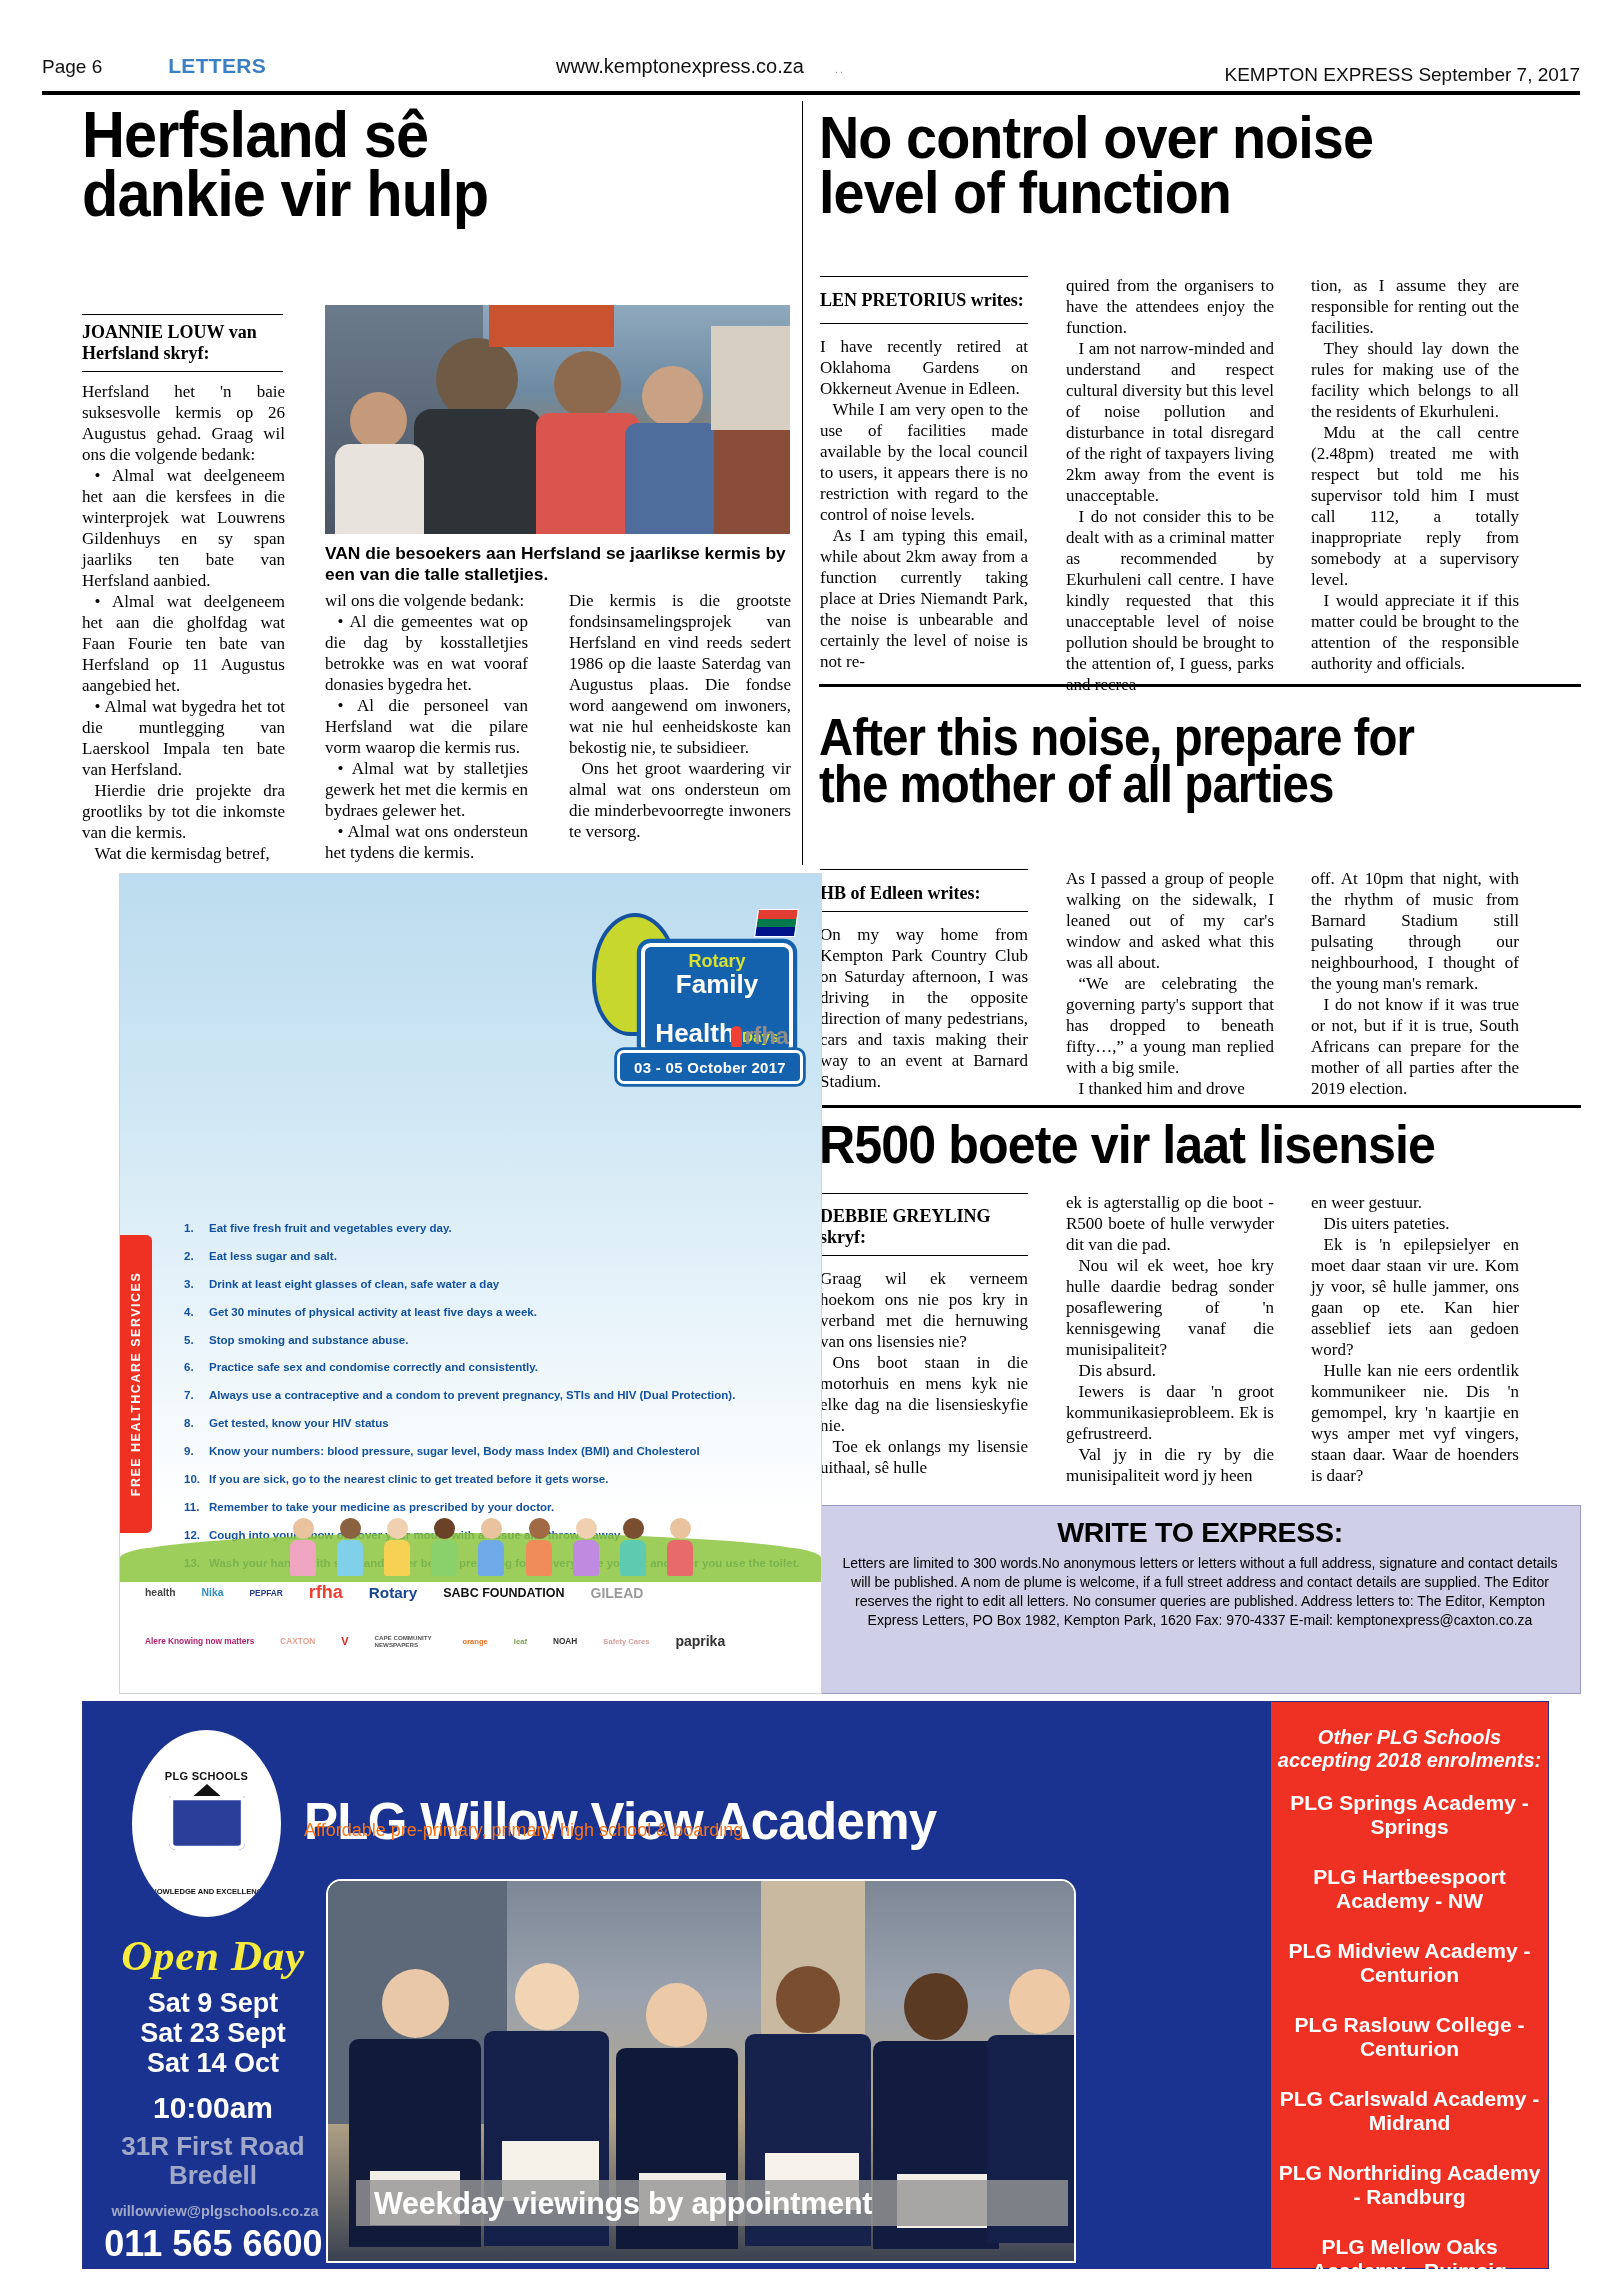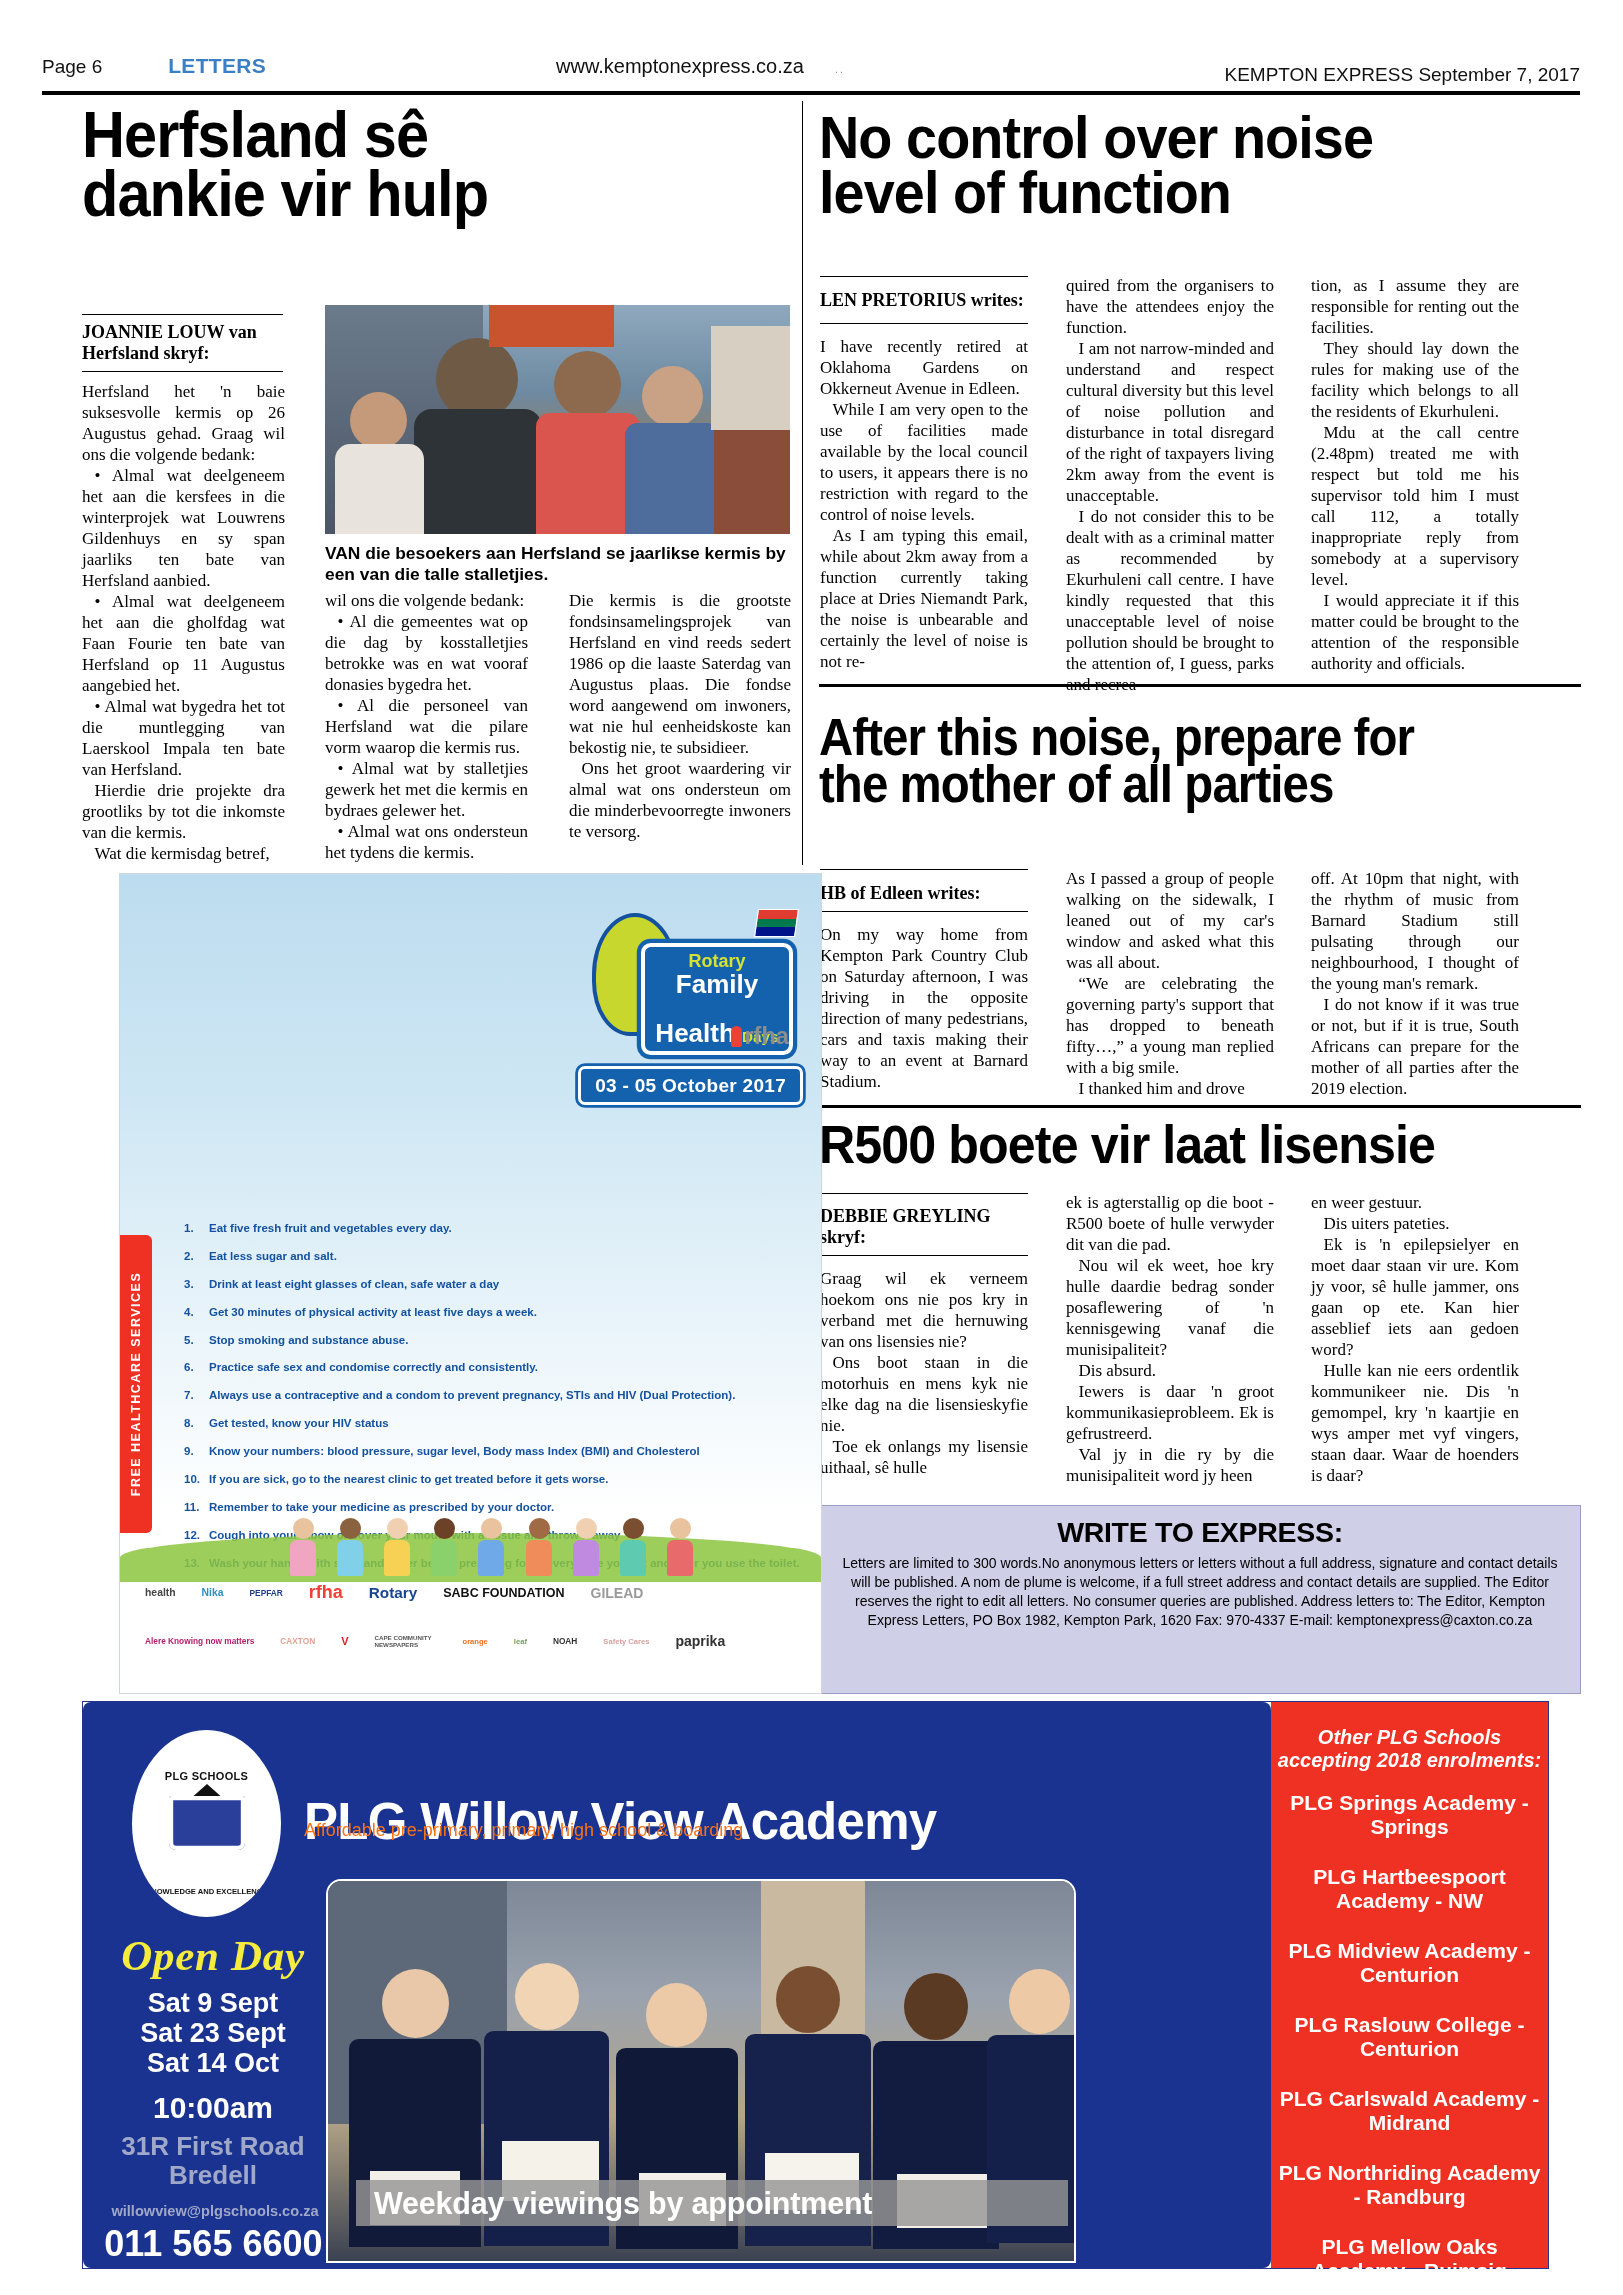--- a/index.html
+++ b/index.html
@@ -95,22 +95,22 @@
   .rf-box .l2{ font-size:26px; font-weight:bold; line-height:.95;}
   .rf-box .l3{ font-size:26px; font-weight:bold; line-height:.95;margin-top:24px;}
   .rf-box .l3 small{ font-size:15.3px; color:#d6e233;}
   .sa-flag{ position:absolute; right:-4.2px; top:5.6px; width:39px;height:26px;
     background:linear-gradient(180deg,#e03c31 33%,#007a4d 33%,#007a4d 66%,#001489 66%);
     transform:skewX(-8deg); border:0.7px solid #fff;}
   .rfha-logo{ position:absolute; right:32px; top:149px; font-size:23.6px; font-weight:bold; color:#8d8d8d;}
   .rfha-logo .mark{ display:inline-block; width:11px;height:21px;background:#ef4036;
     border-radius:5.6px 5.6px 2.1px 2.1px; vertical-align:-2.8px; margin-right:2.8px;}
   .date-pill{
-    position:absolute; right:18px; top:192px;
-    background:#1462ad; color:#fff; font-weight:bold; font-size:19px;
+    position:absolute; right:18px; top:176px;
+    background:#1462ad; color:#fff; font-weight:bold; font-size:15px;
     padding:5.6px 14px; border-radius:7px; border:3.5px solid #fff;
     box-shadow:0 0 0 2.8px #1462ad; letter-spacing:0.3px;
   }
   .grass { position:absolute; left:0; bottom:111px; width:100%; height:49px;
     background:#8cc63f; border-radius:100% 100% 0 0 / 49px 49px 0 0; opacity:.85;}
   .kid { position:absolute; bottom:117px; width:32px; }
   .kid .head{ width:21px;height:21px;border-radius:50%; margin:0 auto;}
   .kid .body{ width:26px;height:36px;border-radius:7px 7px 2.8px 2.8px; margin:1.4px auto 0;}
   .sponsors { position:absolute; left:25px; bottom:18px; width:646px; }
   .sp-row { display:flex; align-items:center; gap:26px; margin-bottom:19.4px; }
@@ -124,21 +124,21 @@
   }
   .wte-title { font-weight:bold; font-size:28.5px; letter-spacing:-0.3px; margin-top:9.7px; }
   .wte-body { font-size:14px; line-height:1.35; padding:5.6px 16.7px 0; text-align:center;}
 
   
   .plg {
     position:absolute; left:82px; top:1701px; width:1465px; height:566px;
     border:1.4px solid #23348a; display:flex; background:#fff;
     font-family:"Liberation Sans", sans-serif;
   }
-  .plg-left { width:1190px; background:#1b3390; position:relative; overflow:hidden;border-radius:8px;}
+  .plg-left { width:1190px; background:#1b3390; position:relative; overflow:hidden;}
   .plg-right { flex:1; background:#ef3124; position:relative; padding:11px 5.6px 0;}
   .plg-crest {
     position:absolute; left:49px; top:28px; width:149px; height:187px;
     border-radius:50%; background:#fff; overflow:hidden;
   }
   .crest-inner{ position:absolute; inset:7px; border-radius:50%;}
   .crest-t1{ position:absolute; top:40px; left:0; width:100%; text-align:center;
     font-size:11px; font-weight:bold; color:#111; letter-spacing:0.3px;}
   .crest-book{ position:absolute; left:50%; top:66px; transform:translateX(-50%);
     width:76px; height:54px; background:#2a3f9a; border-radius:2.8px 2.8px 7px 7px;

